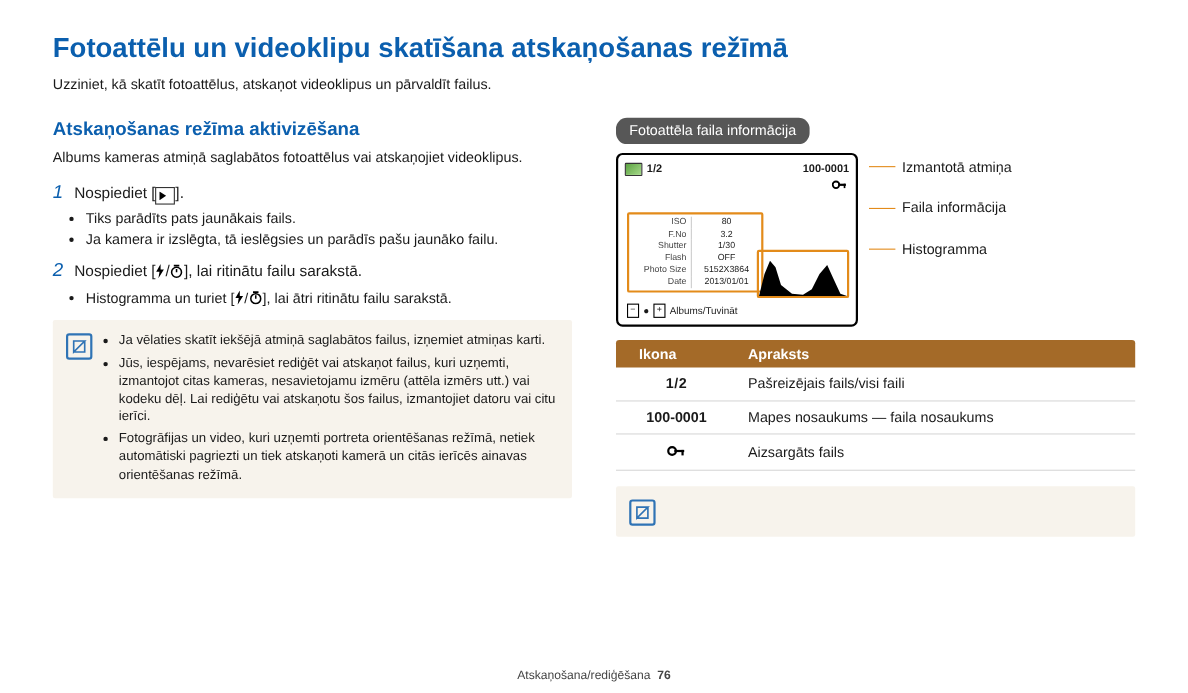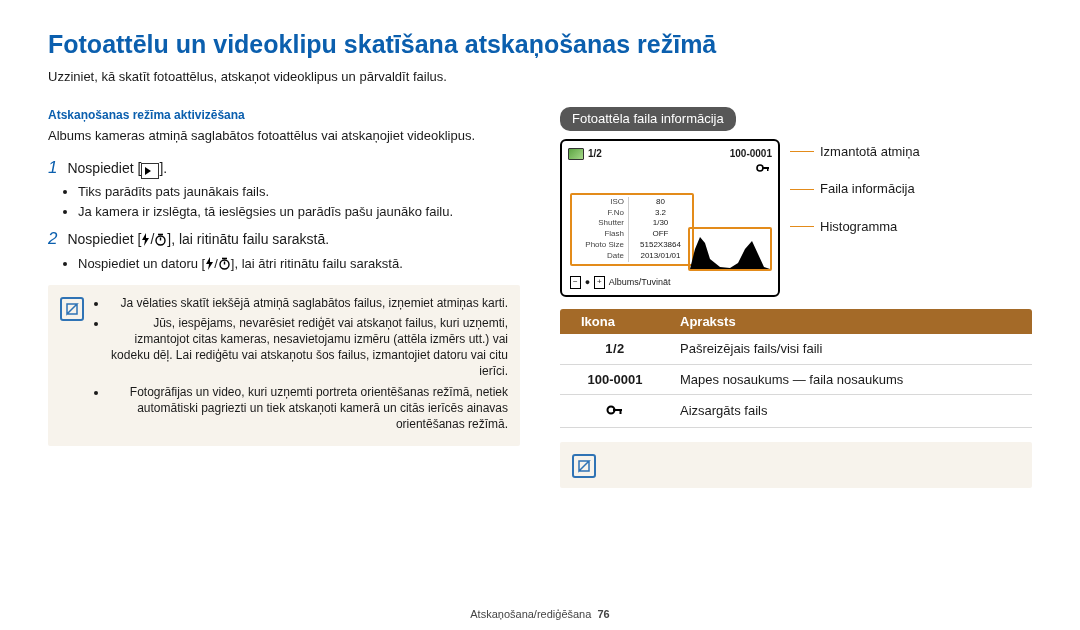--- a/index.html
+++ b/index.html
@@ -29,21 +29,21 @@
   }
   .cols {
     display: flex;
     gap: 40px;
   }
   .col {
     flex: 1 1 0;
     min-width: 0;
   }
   .h2 {
-    font-size: 12px;
+    font-size: 17px;
     font-weight: 700;
     color: #0b5fae;
     margin: 0 0 4px 0;
   }
   .sub {
     margin: 0 0 14px 0;
   }
   .step {
     display: flex;
     gap: 10px;
@@ -75,21 +75,20 @@
     margin: 2px 0;
   }
   .note {
     background: #f7f3ec;
     border-radius: 2px;
     display: flex;
     gap: 10px;
     padding: 10px 12px;
     margin-top: 10px;
     font-size: 12px;
-    text-align: right;
   }
   .note .note-icon {
     flex: 0 0 24px; height: 24px;
     border: 2px solid #2f73b5; color: #2f73b5;
     box-sizing: border-box; border-radius: 3px;
     display: flex; align-items: center; justify-content: center;
     font-weight: 700;
     margin-top: 2px;
   }
   .note .note-icon svg { width: 14px; height: 14px; }
@@ -245,21 +244,21 @@
                 <polygon points="5,0 1,7 4,7 3,13 8,5 5,5" fill="#000"></polygon>
               </svg></span><span>/</span><span class="timer"><svg width="13" height="13" viewBox="0 0 13 13">
                 <circle cx="6.5" cy="7.5" r="4.5" fill="none" stroke="#000" stroke-width="1.4"></circle>
                 <line x1="6.5" y1="7.5" x2="6.5" y2="4.5" stroke="#000" stroke-width="1.4"></line>
                 <line x1="4" y1="1.5" x2="9" y2="1.5" stroke="#000" stroke-width="1.6"></line>
               </svg></span><span>], lai ritinātu failu sarakstā.</span>
         </span>
       </div>
       <ul class="bullets">
         <li>
-          <span>Nospiediet un datoru [</span><span class="bolt"><svg width="9" height="13" viewBox="0 0 9 13">
+          <span>Histogramma un turiet [</span><span class="bolt"><svg width="9" height="13" viewBox="0 0 9 13">
                 <polygon points="5,0 1,7 4,7 3,13 8,5 5,5" fill="#000"></polygon>
               </svg></span><span>/</span><span class="timer"><svg width="13" height="13" viewBox="0 0 13 13">
                 <circle cx="6.5" cy="7.5" r="4.5" fill="none" stroke="#000" stroke-width="1.4"></circle>
                 <line x1="6.5" y1="7.5" x2="6.5" y2="4.5" stroke="#000" stroke-width="1.4"></line>
                 <line x1="4" y1="1.5" x2="9" y2="1.5" stroke="#000" stroke-width="1.6"></line>
               </svg></span><span>], lai ātri ritinātu failu sarakstā.</span>
         </li>
       </ul>
 
       <div class="note">

